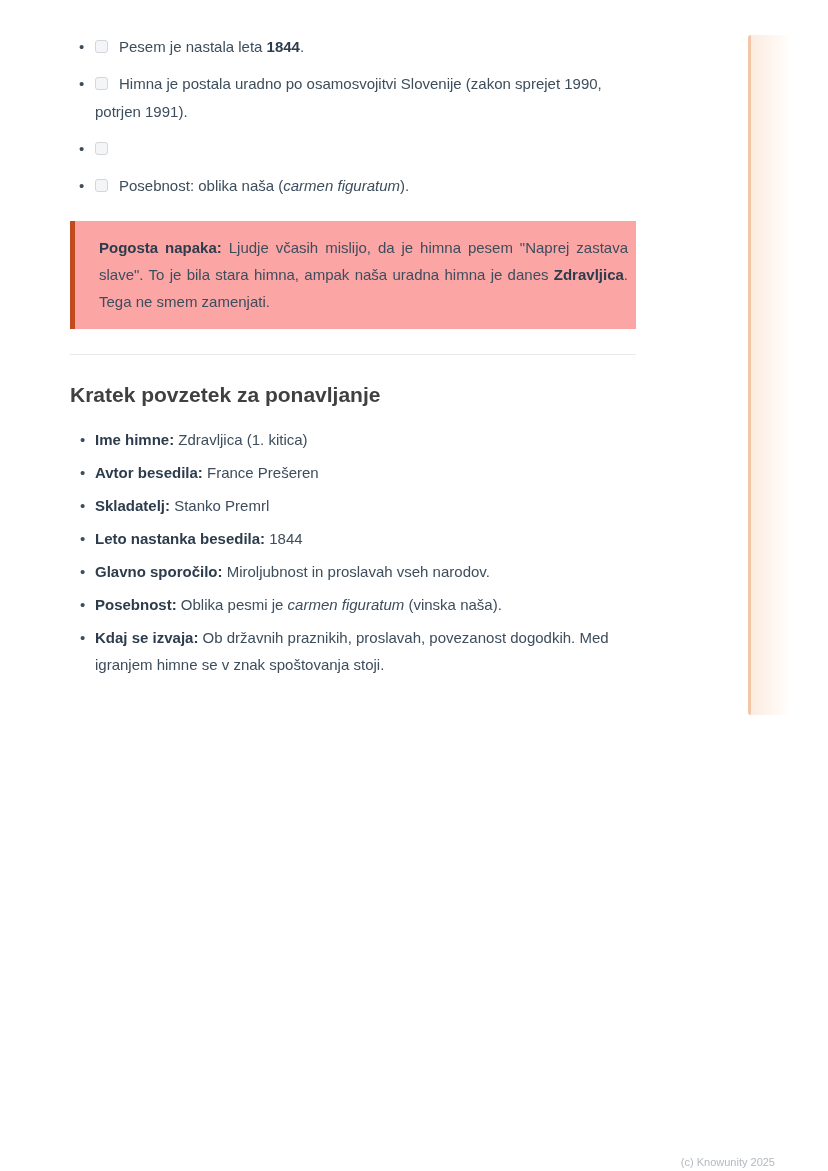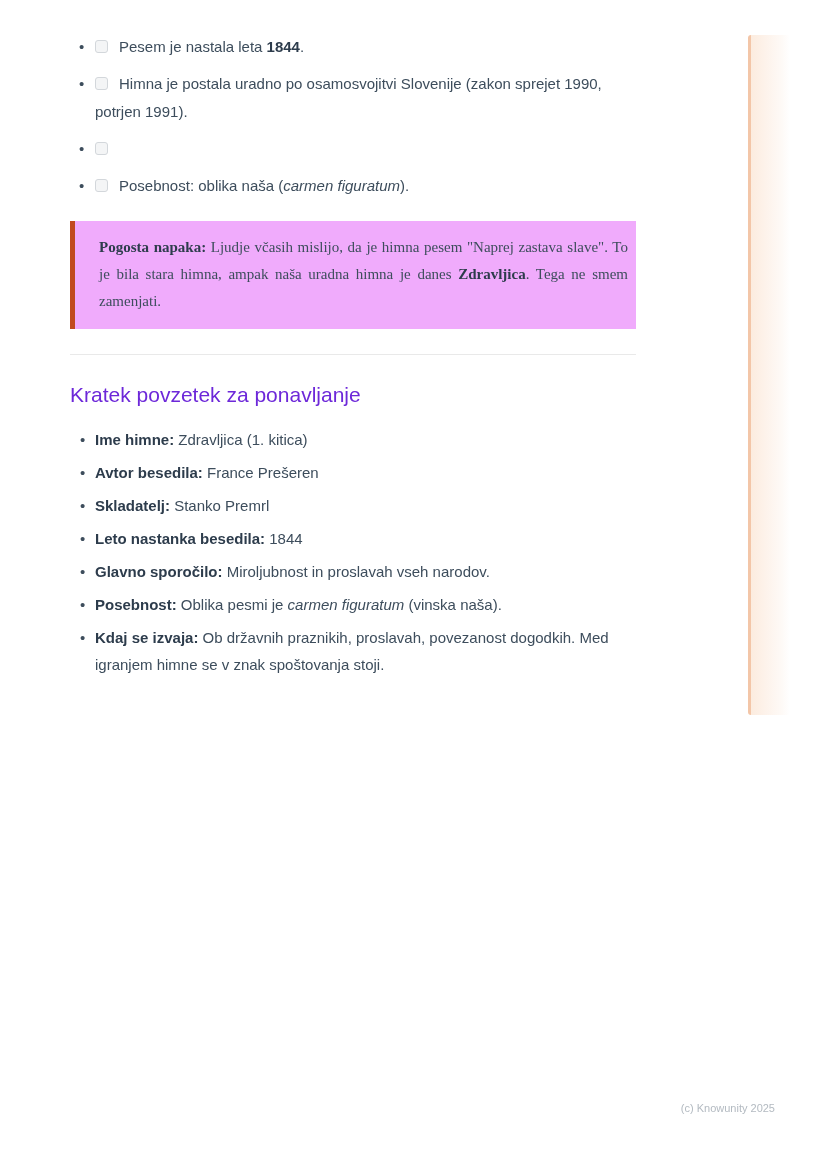--- a/index.html
+++ b/index.html
@@ -38,40 +38,39 @@
     border-radius: 3px;
     margin-right: 11px;
     vertical-align: -1px;
     cursor: pointer;
   }
   b { font-weight: bold; color: #2d3c4c; }
   i { }
   
   .callout {
     margin-top: 21px;
-    background: #f0abfc;
+    background: #fca5a5;
     border-left: 5px solid #c14a1f;
     padding: 13px 8px 14px 24px;
     font-size: 15px;
     line-height: 27px;
     text-align: justify;
-    font-family: Liberation Serif, serif;
   }
   
   .divider {
     border: none;
     border-top: 1px solid #e9e9e9;
     margin: 25px 0 0 0;
   }
   
   .section-title {
     margin-top: 27px;
-    color: #6d28d9;
+    color: #404040;
     font-size: 21px;
-    font-weight: normal;
+    font-weight: bold;
     line-height: 25px;
   }
   .summary { margin-top: 19px; }
   .summary li {
     position: relative;
     padding-left: 25px;
     margin-bottom: 6px;
     font-size: 15px;
     line-height: 27px;
   }
@@ -84,21 +83,21 @@
     position: absolute;
     left: 748px; top: 35px;
     width: 42px; height: 680px;
     border-left: 3px solid #f3c6a8;
     border-radius: 3px;
     background: linear-gradient(to right, #fcecdf 0%, #fdf2ea 35%, #fefaf7 80%, #ffffff 100%);
   }
   
   .footer {
     position: absolute;
-    top: 1102px;
+    top: 1156px;
     right: 53px;
     font-size: 11px;
     color: #b3bac1;
   }
 </style>
 </head>
 <body>
 
 <div class="content">
 

